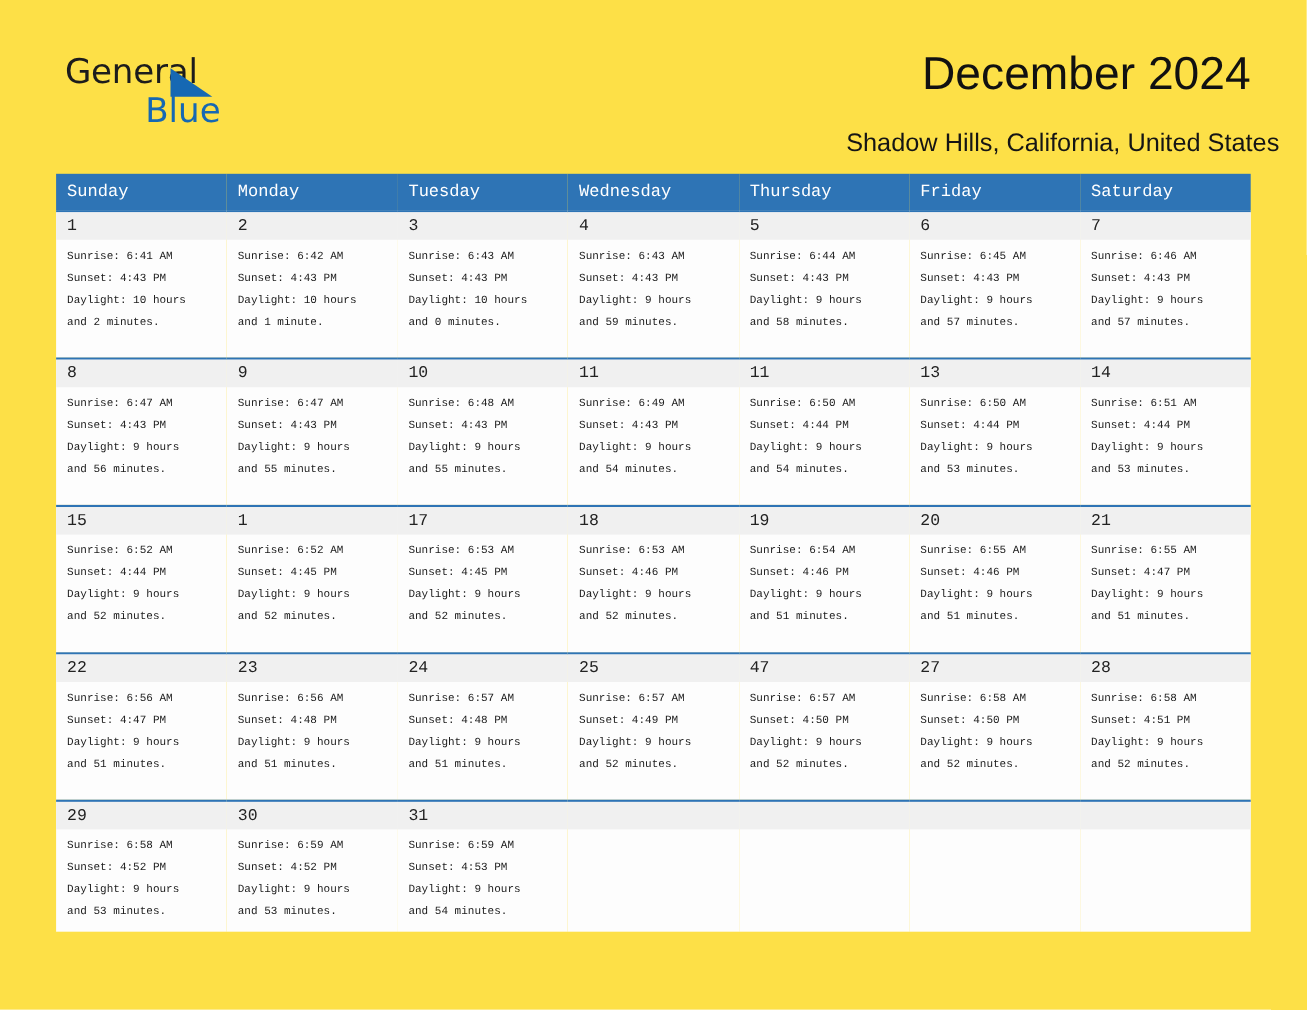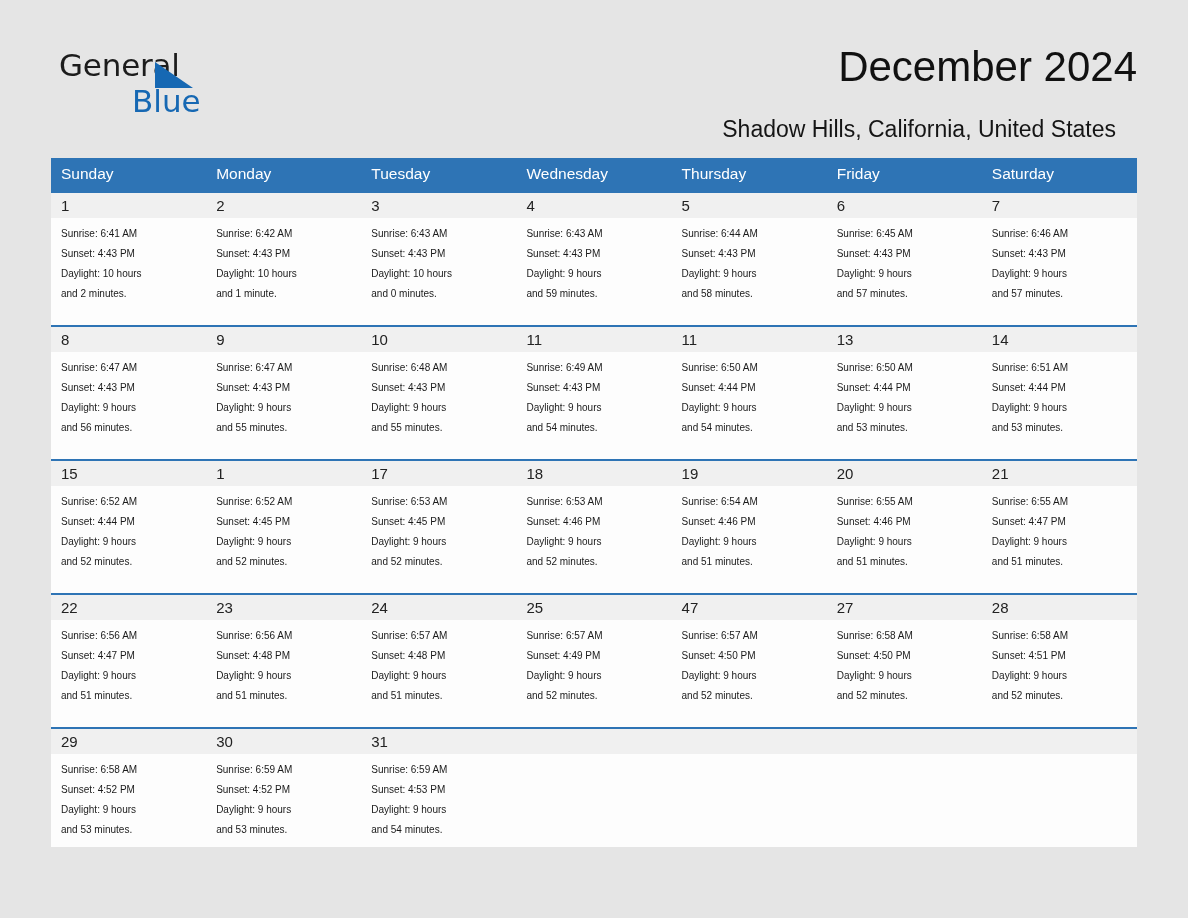--- a/index.html
+++ b/index.html
@@ -9,21 +9,21 @@
     width: 1188px;
     height: 918px;
     background: #fdfdfd;
     font-family: "Liberation Sans", sans-serif;
     -webkit-font-smoothing: antialiased;
   }
   .page {
     position: relative;
     width: 1188px;
     height: 918px;
-    background: #e5e5e5;
+    background: #fde047;
     overflow: hidden;
   }
 
   
   .top {
     position: absolute;
     left: 51px;
     right: 51px;
     top: 44px;
     height: 76px;
@@ -79,30 +79,31 @@
   .subtitle {
     position: absolute;
     left: 0;
     right: 0;
     top: 116px;
     text-align: right;
     font-size: 23px;
     color: #151515;
     white-space: nowrap;
   }
-  .subtitle-inner { padding-right: 72px; }
+  .subtitle-inner { padding-right: 25px; }
 
   
   .cal {
     position: absolute;
     left: 51px;
     top: 158px;
     width: 1086px;
     border-collapse: collapse;
     table-layout: fixed;
+    font-family: Liberation Mono, monospace;
   }
   .cal col { width: 155.14px; }
 
   thead th {
     background: #2e74b5;
     color: #ffffff;
     font-size: 15.5px;
     font-weight: normal;
     text-align: left;
     padding: 7px 0 8px 10px;

